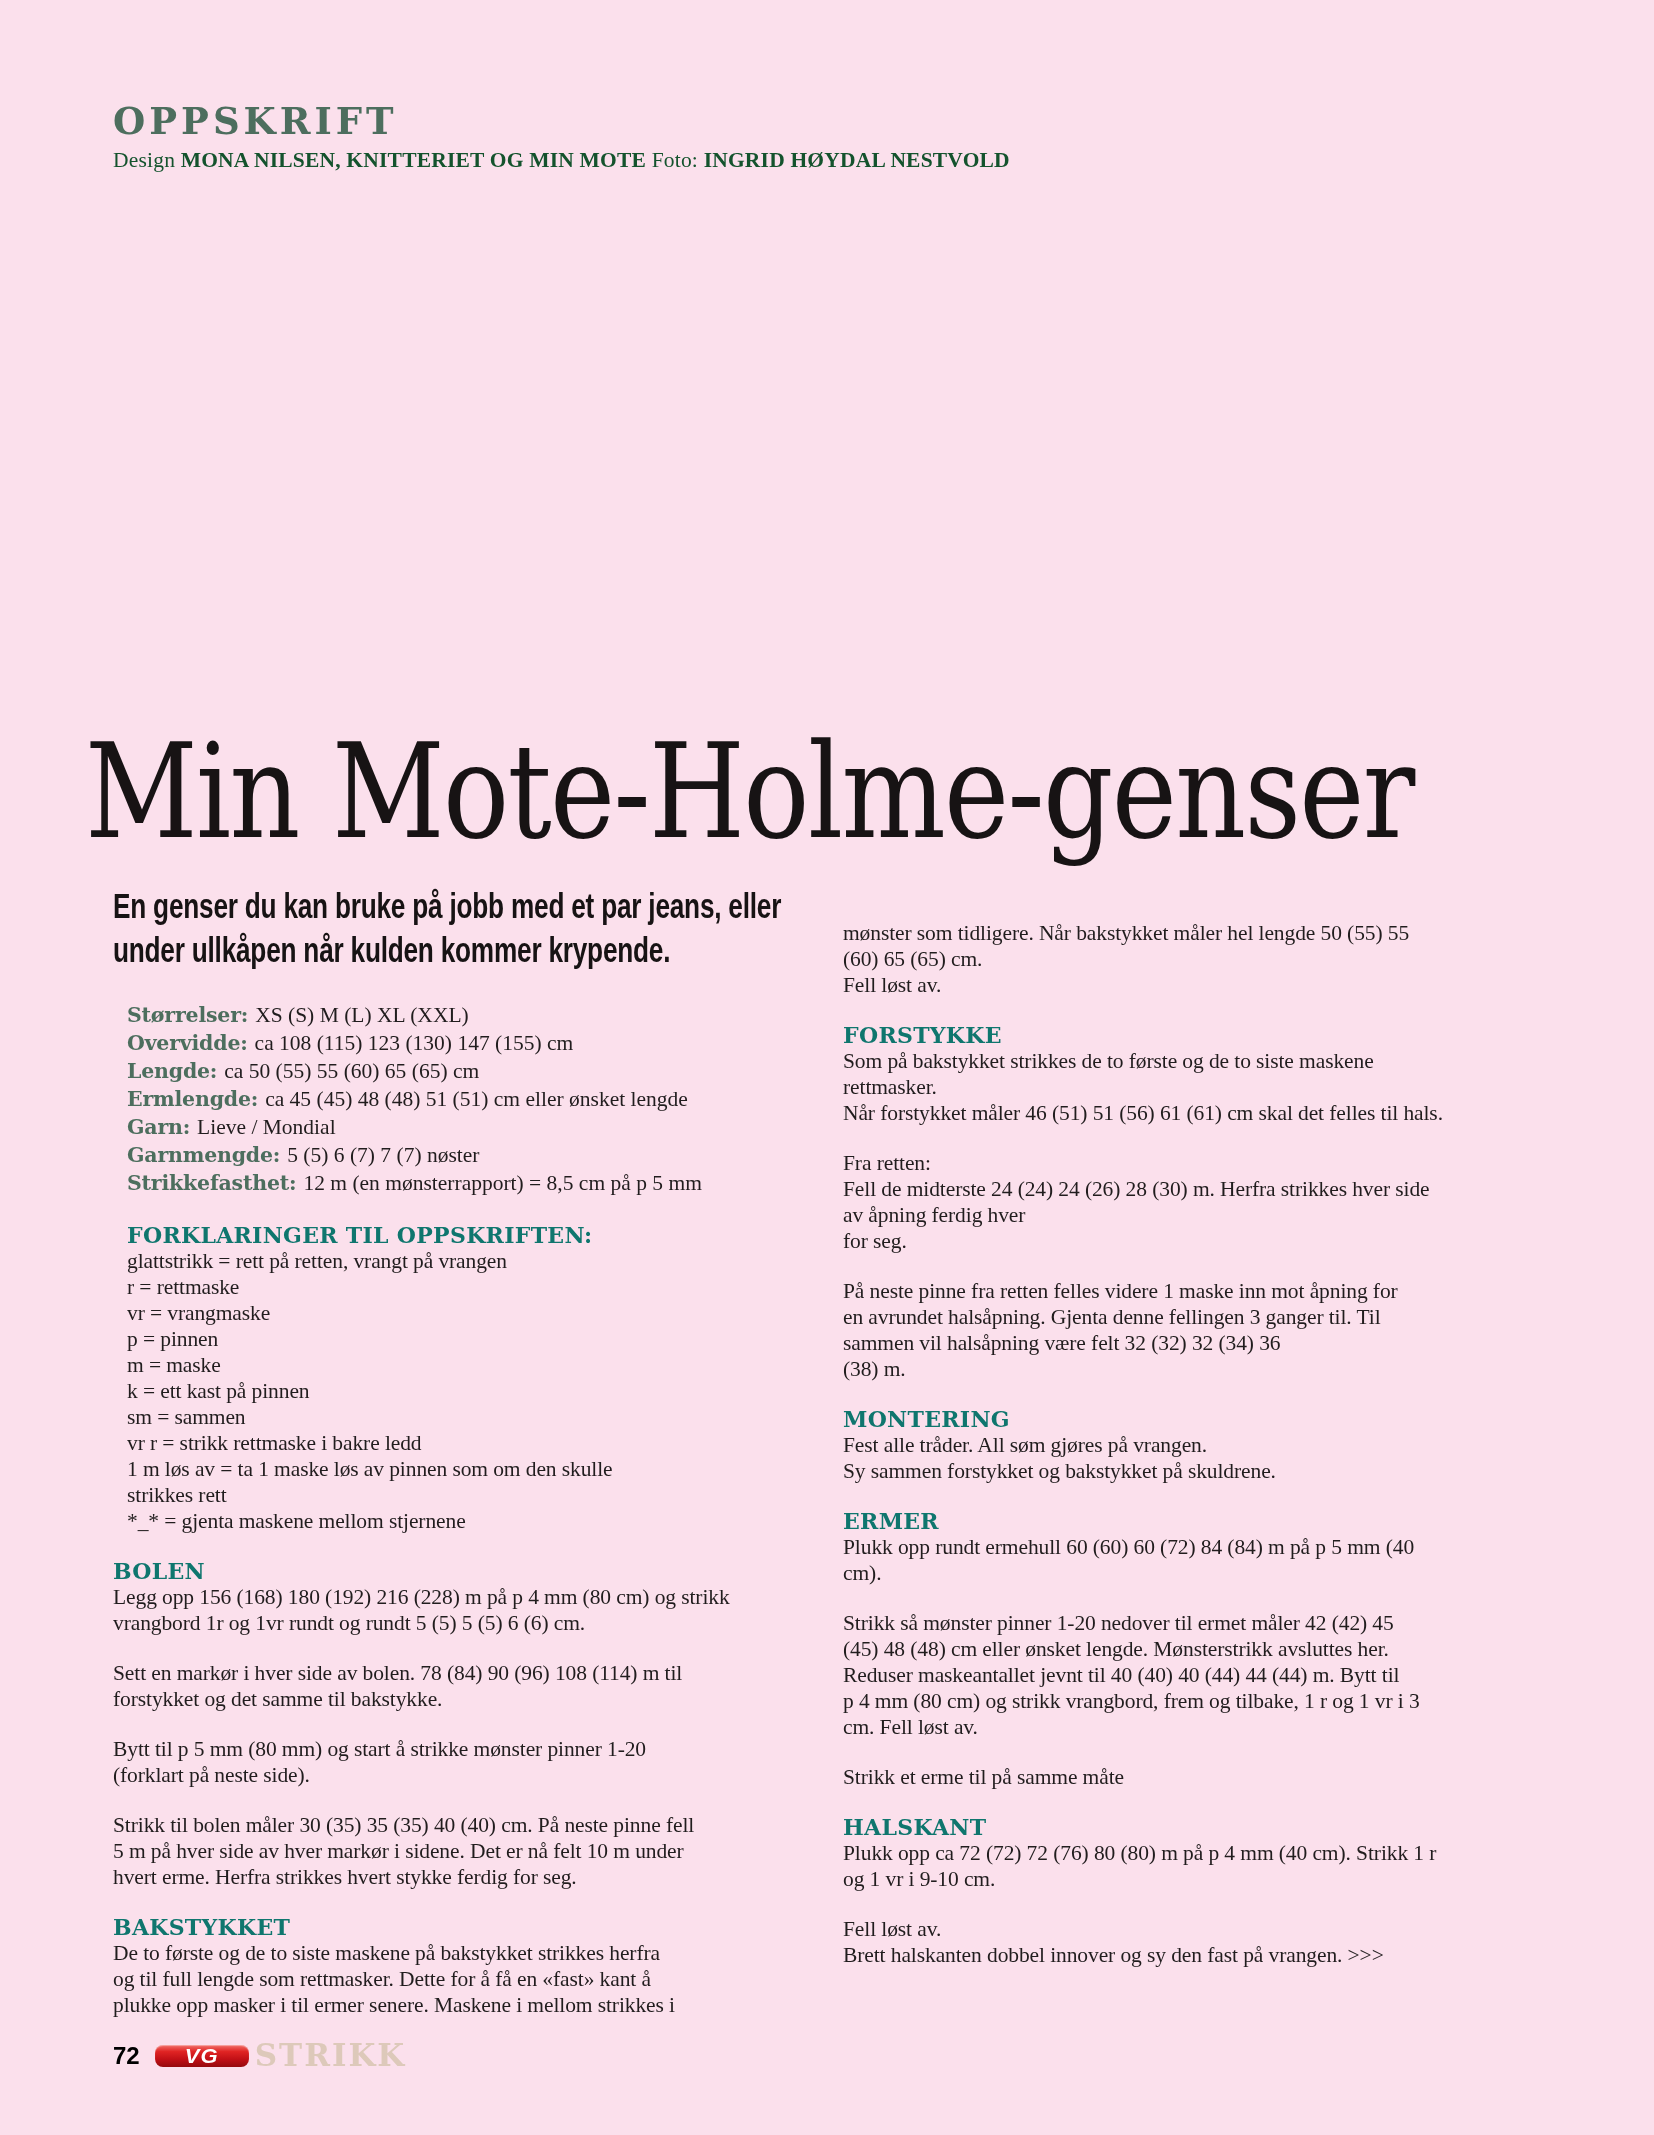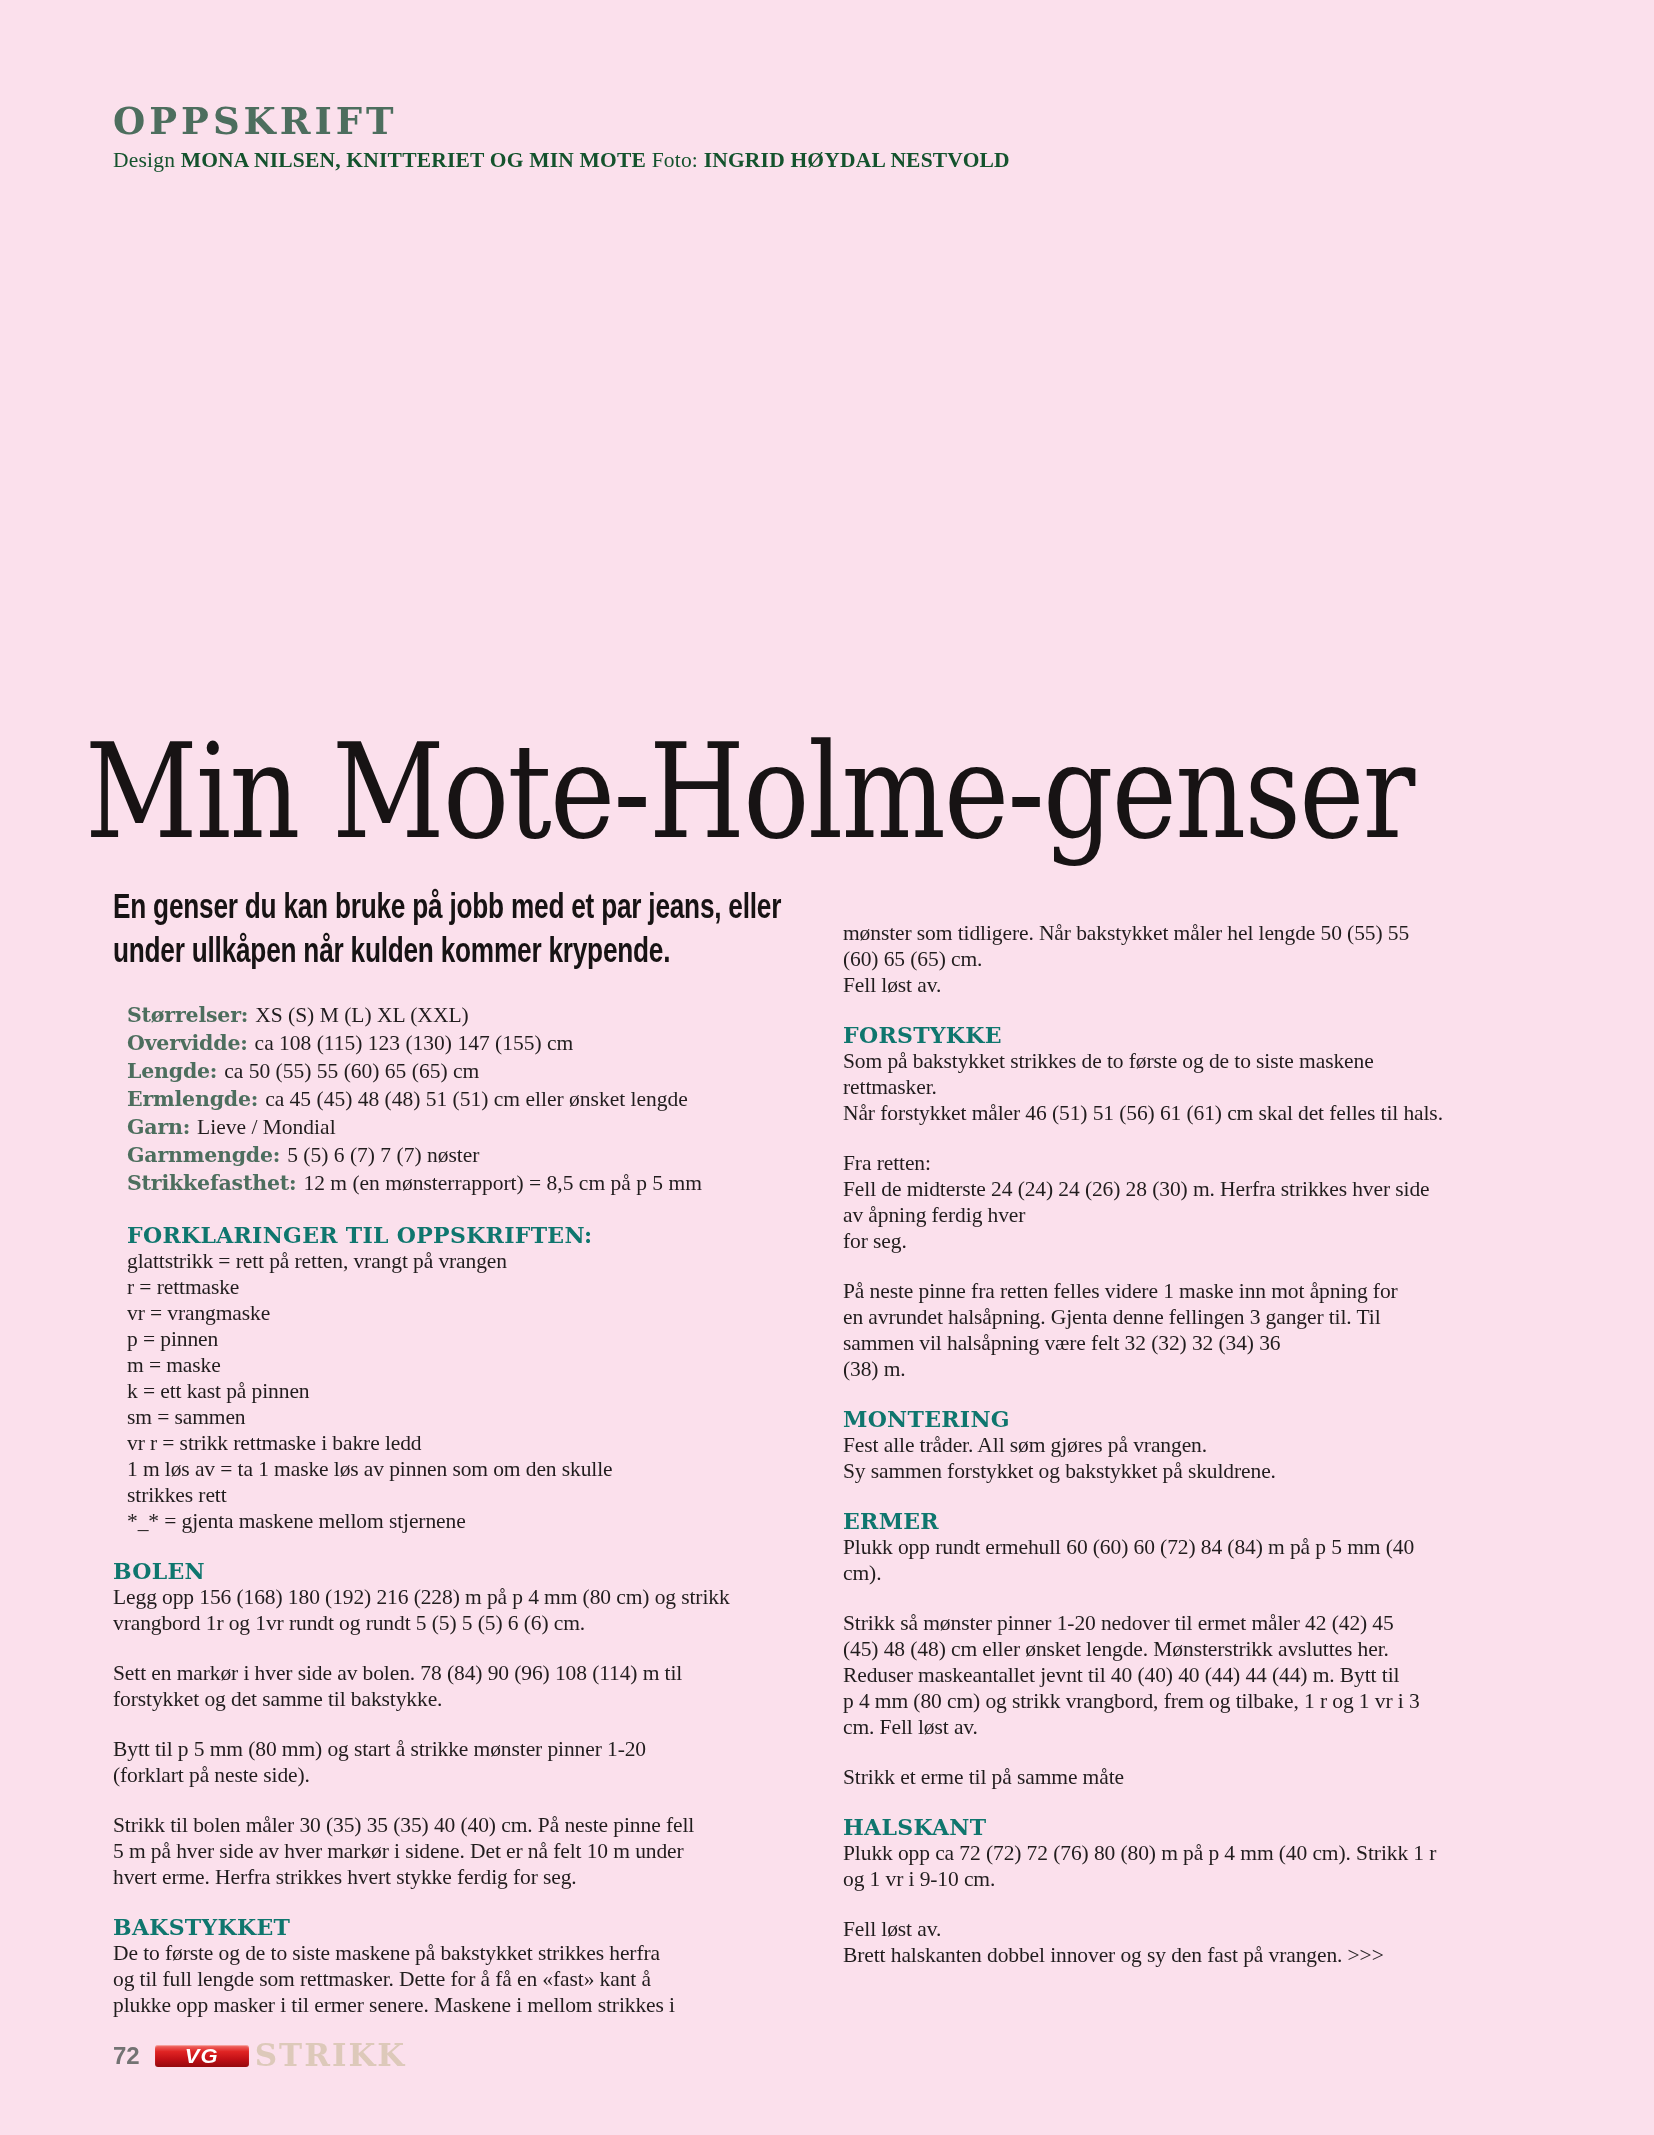--- a/index.html
+++ b/index.html
@@ -102,25 +102,25 @@
   
   .footer {
     position: absolute; left: 113px; top: 2038px;
     display: flex; align-items: center;
   }
   .page-number {
     font-family: "Liberation Sans", sans-serif;
     font-weight: bold;
     font-size: 24px;
     margin-right: 15px;
-    color: #737373;
+    color: #000000;
   }
   .vg-logo {
     width: 94px; height: 22px;
-    border-radius: 3px;
+    border-radius: 8px;
     background: linear-gradient(180deg, #f2716b 0%, #e02423 30%, #c11016 65%, #950a0e 100%);
     display: flex; align-items: center; justify-content: center;
     box-shadow: inset 0 1px 1px rgba(255,255,255,0.4);
   }
   .vg-logo span {
     font-family: "Liberation Sans", sans-serif;
     font-weight: bold; font-style: italic;
     font-size: 22px; line-height: 22px;
     color: #ffffff;
     letter-spacing: 1px;

